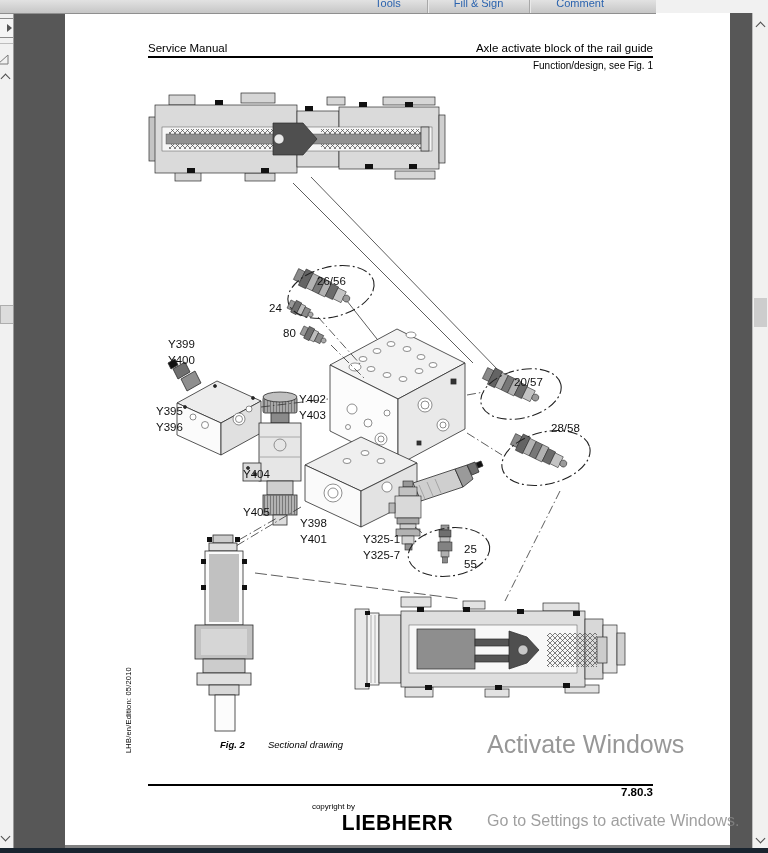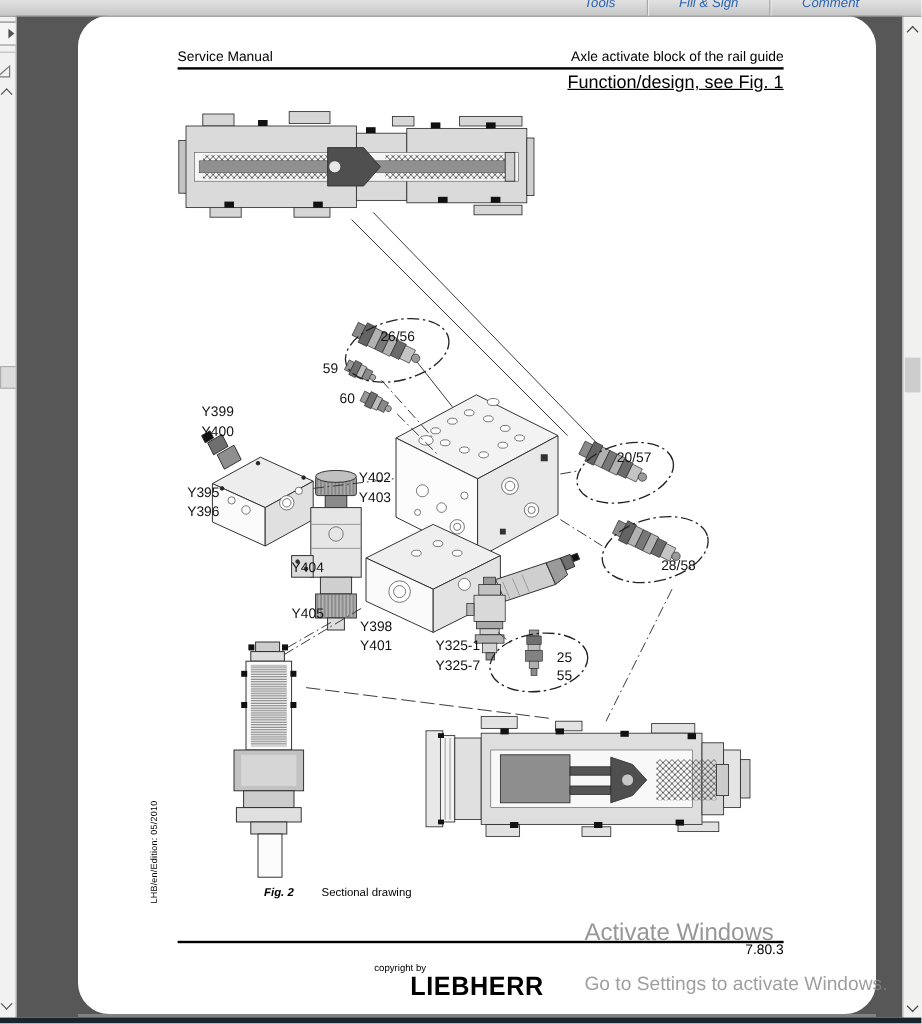--- a/index.html
+++ b/index.html
@@ -3,23 +3,23 @@
 <meta charset="utf-8">
 <style>
   html,body{margin:0;padding:0;}
   body{
     width:768px;height:853px;position:relative;overflow:hidden;
     background:#f1f1f1;font-family:"Liberation Sans",sans-serif;
     -webkit-font-smoothing:antialiased;
   }
   
   .toolbar{
-    position:absolute;left:0;top:0;width:768px;height:13px;
+    position:absolute;left:0;top:0;width:656px;height:13px;
     background:linear-gradient(#e2e2e2,#c6c6c6);
-    border-bottom:1px solid #8f8f8f;overflow:hidden;z-index:30;font-style:italic;
+    border-bottom:1px solid #8f8f8f;overflow:hidden;z-index:30;
   }
   .toolbar-inner{
     position:absolute;top:-8px;right:26px;height:22px;
     display:flex;align-items:center;gap:0;
   }
   .tb-link{
     font-size:11px;color:#2b63ae;padding:0 26px;white-space:nowrap;
     text-decoration:none;display:block;
   }
   .tb-sep{width:1px;height:22px;background:#a8a8a8;box-shadow:1px 0 0 #e9e9e9;}
@@ -50,44 +50,44 @@
     background:#f1f1f0;border-left:1px solid #bdbdbd;z-index:25;
   }
   .rb-up{position:absolute;left:4px;top:10px;}
   .rb-down{position:absolute;left:4px;top:822px;}
   .rb-thumb{position:absolute;left:1px;top:285px;width:13px;height:29px;background:#cdcdcd;}
   .taskbar{position:absolute;left:0;bottom:0;width:768px;height:5px;background:#19242f;z-index:40;}
   .page-shadow{position:absolute;left:65px;top:845px;width:665px;height:3px;background:#818181;z-index:4;}
   
   .page{
     position:absolute;left:65px;top:13px;width:665px;height:832px;
-    background:#ffffff;z-index:5;overflow:hidden;border-radius:26px;
+    background:#ffffff;z-index:5;overflow:hidden;
   }
   .hdr-left{position:absolute;left:83px;top:29px;font-size:11.5px;color:#000;}
   .hdr-right{position:absolute;right:77px;top:29px;font-size:11.5px;color:#000;}
   .hdr-rule{position:absolute;left:83px;top:43px;width:505px;height:2px;background:#000;}
-  .subhdr{position:absolute;right:77px;top:47px;font-size:15px;color:#000;text-decoration:underline;}
+  .subhdr{position:absolute;right:77px;top:47px;font-size:10px;color:#000;}
   .diagram-svg{position:absolute;left:0;top:0;}
   .dlabel{position:absolute;font-size:11.5px;line-height:13px;color:#111;white-space:nowrap;}
   .fig-label{position:absolute;left:155px;top:726px;font-size:9.5px;font-weight:bold;font-style:italic;color:#000;}
-  .fig-caption{position:absolute;left:203px;top:726px;font-size:9.5px;color:#000;}
+  .fig-caption{position:absolute;left:203px;top:726px;font-size:9.5px;font-style:italic;color:#000;}
   .edition{
     position:absolute;left:59px;top:740px;font-size:7.5px;color:#000;
     transform:rotate(-90deg);transform-origin:0 0;white-space:nowrap;letter-spacing:.2px;
   }
   .ftr-rule{position:absolute;left:83px;top:771px;width:505px;height:2px;background:#000;}
-  .page-num{position:absolute;right:77px;top:773px;font-size:11.5px;font-weight:normal;color:#000;}
+  .page-num{position:absolute;right:77px;top:773px;font-size:11.5px;font-weight:bold;color:#000;}
   .copyright{position:absolute;left:0;top:789px;width:537px;text-align:center;font-size:8px;color:#000;}
   .brand{
     position:absolute;left:0;top:798px;width:665px;text-align:center;
     font-size:21px;font-weight:bold;letter-spacing:.5px;color:#000;
     transform:scaleY(1.05);
   }
   
-  .wm1{position:absolute;left:487px;top:766px;font-size:20px;color:rgba(125,125,125,.8);z-index:20;pointer-events:none;}
+  .wm1{position:absolute;left:487px;top:730px;font-size:25px;color:rgba(125,125,125,.8);z-index:20;pointer-events:none;}
   .wm2{position:absolute;left:487px;top:788px;font-size:16px;color:rgba(135,135,135,.8);z-index:20;pointer-events:none;margin-top:24px;}
 </style>
 </head>
 <body>
 
 <div class="toolbar">
   <div class="toolbar-inner">
     <a class="tb-link">Tools</a>
     <div class="tb-sep"></div>
     <a class="tb-link">Fill &amp; Sign</a>
@@ -386,30 +386,30 @@
         <rect x="360" y="672" width="7" height="5"></rect>
           <rect x="430" y="672" width="7" height="5"></rect>
         <rect x="498" y="670" width="7" height="5"></rect>
         <rect x="300" y="598" width="5" height="4"></rect>
           <rect x="300" y="670" width="5" height="4"></rect>
       </g>
     </g>
   </svg>
 
   <div class="dlabel" style="left:252px;top:262px">26/56</div>
-  <div class="dlabel" style="left:204px;top:289px">59</div>
-  <div class="dlabel" style="left:218px;top:314px">60</div>
+  <div class="dlabel" style="left:204px;top:289px">24</div>
+  <div class="dlabel" style="left:218px;top:314px">80</div>
   <div class="dlabel" style="left:103px;top:325px">Y399</div>
   <div class="dlabel" style="left:103px;top:341px">Y400</div>
   <div class="dlabel" style="left:91px;top:392px">Y395</div>
   <div class="dlabel" style="left:91px;top:408px">Y396</div>
   <div class="dlabel" style="left:234px;top:380px">Y402</div>
   <div class="dlabel" style="left:234px;top:396px">Y403</div>
   <div class="dlabel" style="left:449px;top:363px">20/57</div>
-  <div class="dlabel" style="left:486px;top:453px">28/58</div>
+  <div class="dlabel" style="left:486px;top:409px">28/58</div>
   <div class="dlabel" style="left:178px;top:455px">Y404</div>
   <div class="dlabel" style="left:178px;top:493px">Y405</div>
   <div class="dlabel" style="left:235px;top:504px">Y398</div>
   <div class="dlabel" style="left:235px;top:520px">Y401</div>
   <div class="dlabel" style="left:298px;top:520px">Y325-1</div>
   <div class="dlabel" style="left:298px;top:536px">Y325-7</div>
   <div class="dlabel" style="left:399px;top:530px">25</div>
   <div class="dlabel" style="left:399px;top:545px">55</div>
 
   <div class="fig-label">Fig. 2</div>

